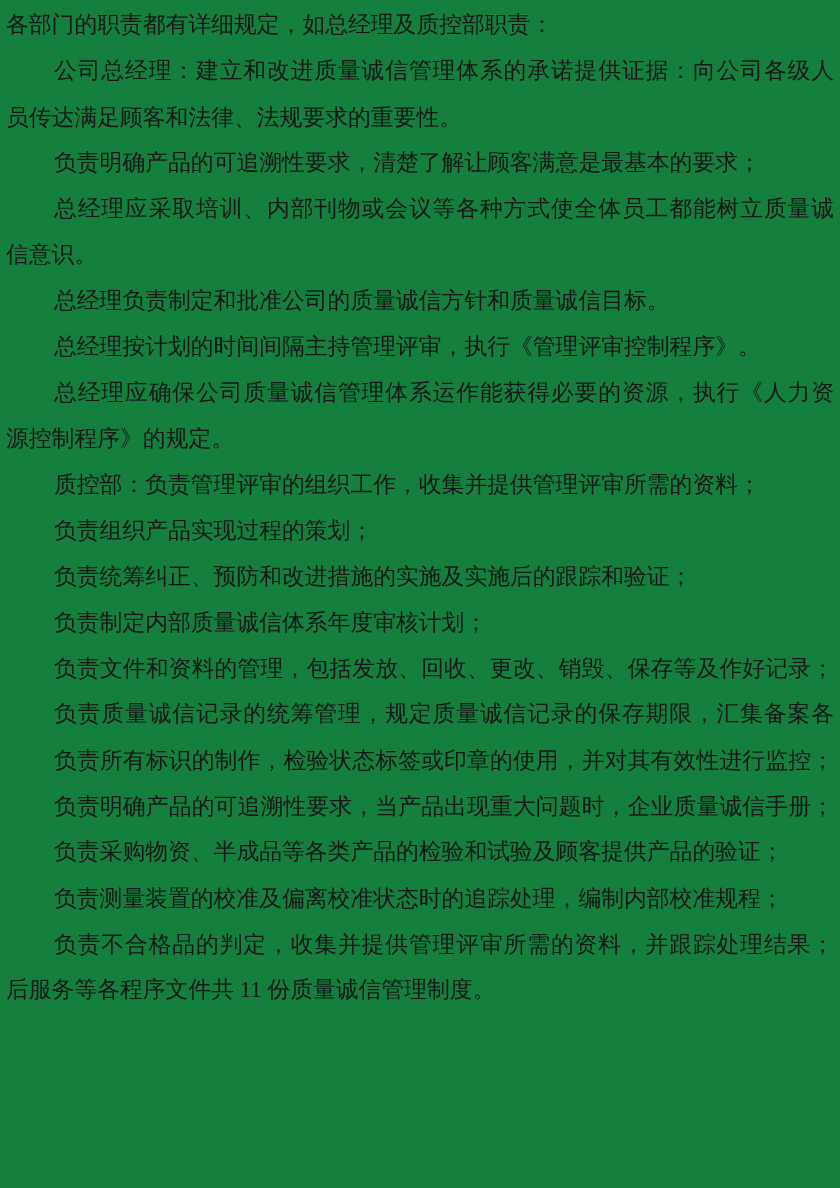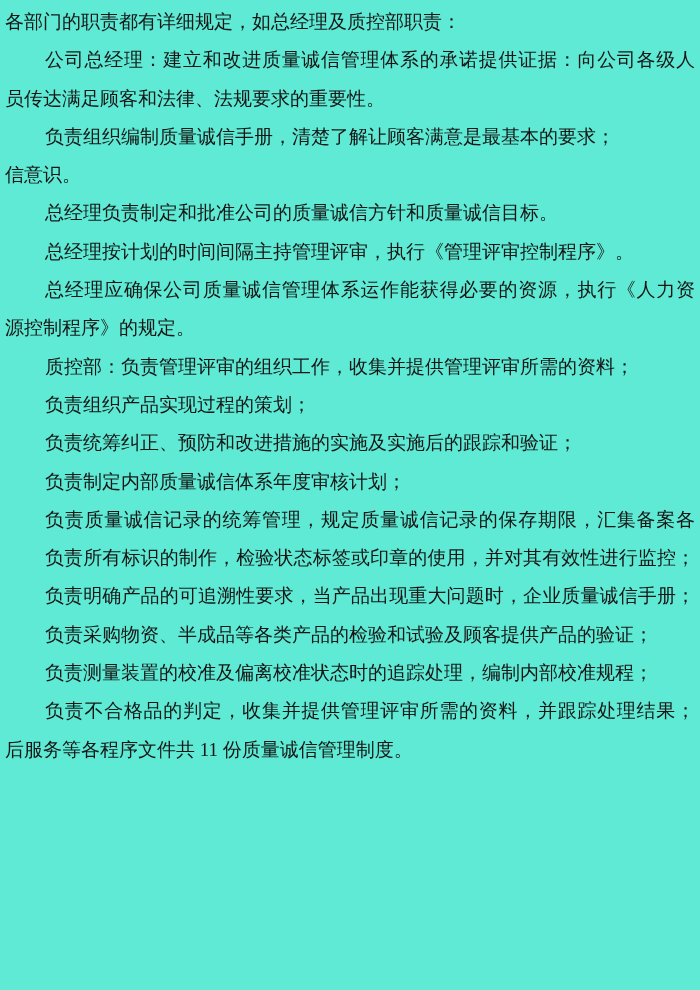--- a/index.html
+++ b/index.html
@@ -4,21 +4,21 @@
 <style>
   html, body {
     margin: 0;
     padding: 0;
     background: #ffffff;
   }
   .page {
     position: relative;
     width: 700px;
     height: 990px;
-    background: #5eead4;
+    background: #15803d;
     overflow: hidden;
     font-family: "Liberation Serif", "DejaVu Serif", serif;
   }
   .doc-body {
     box-sizing: border-box;
     width: 700px;
     height: 990px;
     padding: 3px 5px 0 5px;
     color: #161616;
   }
@@ -39,30 +39,32 @@
   }
 </style>
 </head>
 <body>
 
 <div class="page">
   <div class="doc-body" id="doc-body" style="color: rgb(22, 22, 22);">
       <div class="line">各部门的职责都有详细规定，如总经理及质控部职责：</div>
       <div class="line indent justify">公司总经理：建立和改进质量诚信管理体系的承诺提供证据：向公司各级人</div>
       <div class="line">员传达满足顾客和法律、法规要求的重要性。</div>
-      <div class="line indent">负责组织编制质量诚信手册，清楚了解让顾客满意是最基本的要求；</div>
+      <div class="line indent">负责明确产品的可追溯性要求，清楚了解让顾客满意是最基本的要求；</div>
+      <div class="line indent justify">总经理应采取培训、内部刊物或会议等各种方式使全体员工都能树立质量诚</div>
       <div class="line">信意识。</div>
       <div class="line indent">总经理负责制定和批准公司的质量诚信方针和质量诚信目标。</div>
       <div class="line indent">总经理按计划的时间间隔主持管理评审，执行《管理评审控制程序》。</div>
       <div class="line indent justify">总经理应确保公司质量诚信管理体系运作能获得必要的资源，执行《人力资</div>
       <div class="line">源控制程序》的规定。</div>
       <div class="line indent">质控部：负责管理评审的组织工作，收集并提供管理评审所需的资料；</div>
       <div class="line indent">负责组织产品实现过程的策划；</div>
       <div class="line indent">负责统筹纠正、预防和改进措施的实施及实施后的跟踪和验证；</div>
       <div class="line indent">负责制定内部质量诚信体系年度审核计划；</div>
+      <div class="line indent justify">负责文件和资料的管理，包括发放、回收、更改、销毁、保存等及作好记录；</div>
       <div class="line indent justify">负责质量诚信记录的统筹管理，规定质量诚信记录的保存期限，汇集备案各</div>
       <div class="line indent justify">负责所有标识的制作，检验状态标签或印章的使用，并对其有效性进行监控；</div>
       <div class="line indent justify">负责明确产品的可追溯性要求，当产品出现重大问题时，企业质量诚信手册；</div>
       <div class="line indent">负责采购物资、半成品等各类产品的检验和试验及顾客提供产品的验证；</div>
       <div class="line indent">负责测量装置的校准及偏离校准状态时的追踪处理，编制内部校准规程；</div>
       <div class="line indent justify">负责不合格品的判定，收集并提供管理评审所需的资料，并跟踪处理结果；</div>
       <div class="line">后服务等各程序文件共 11 份质量诚信管理制度。</div>
     </div>
 </div>
 

